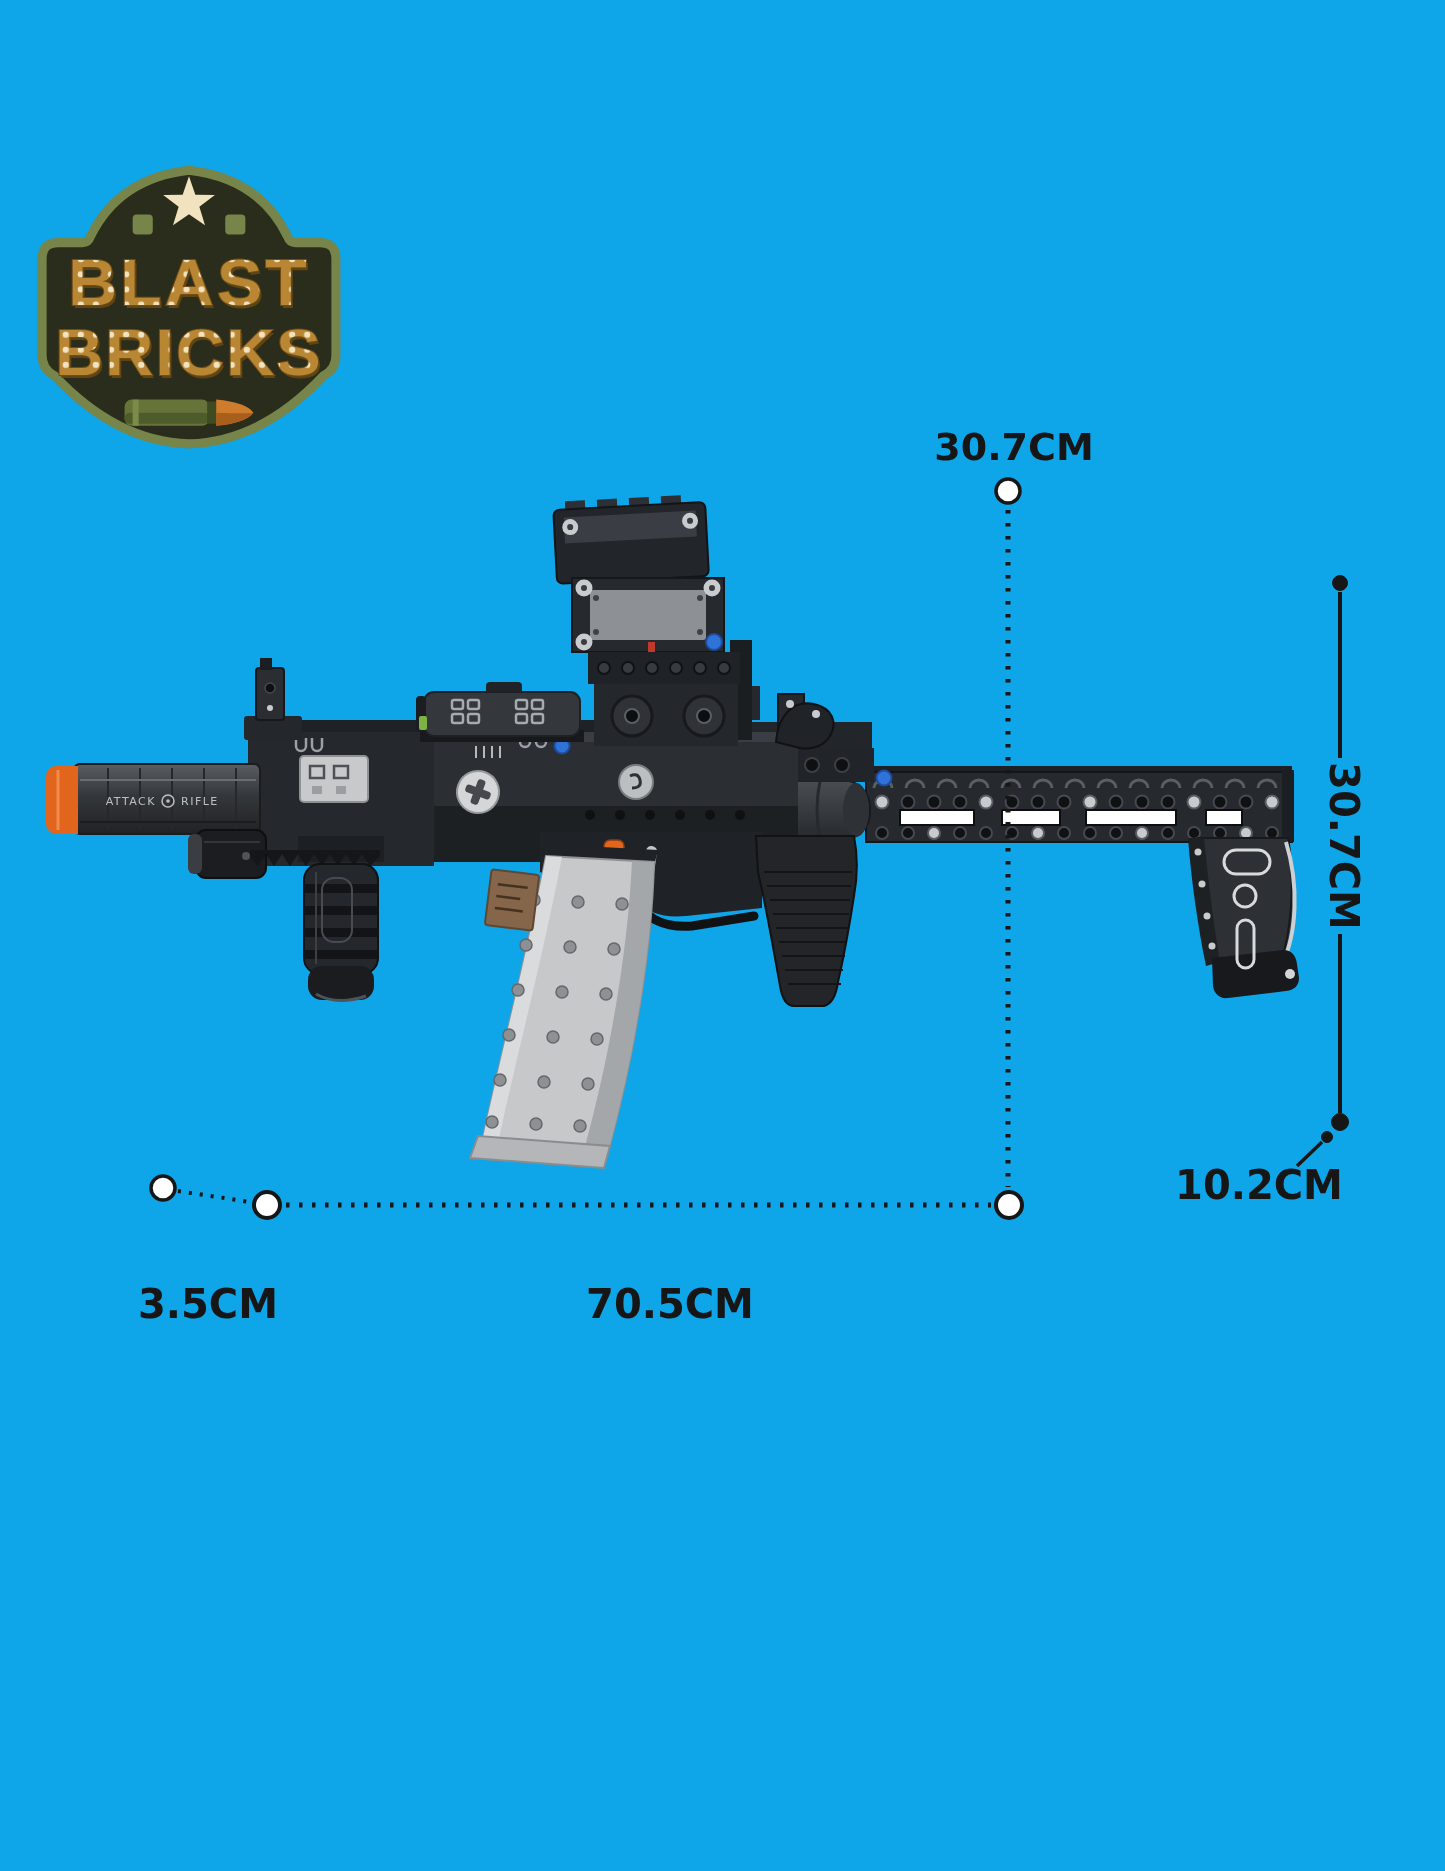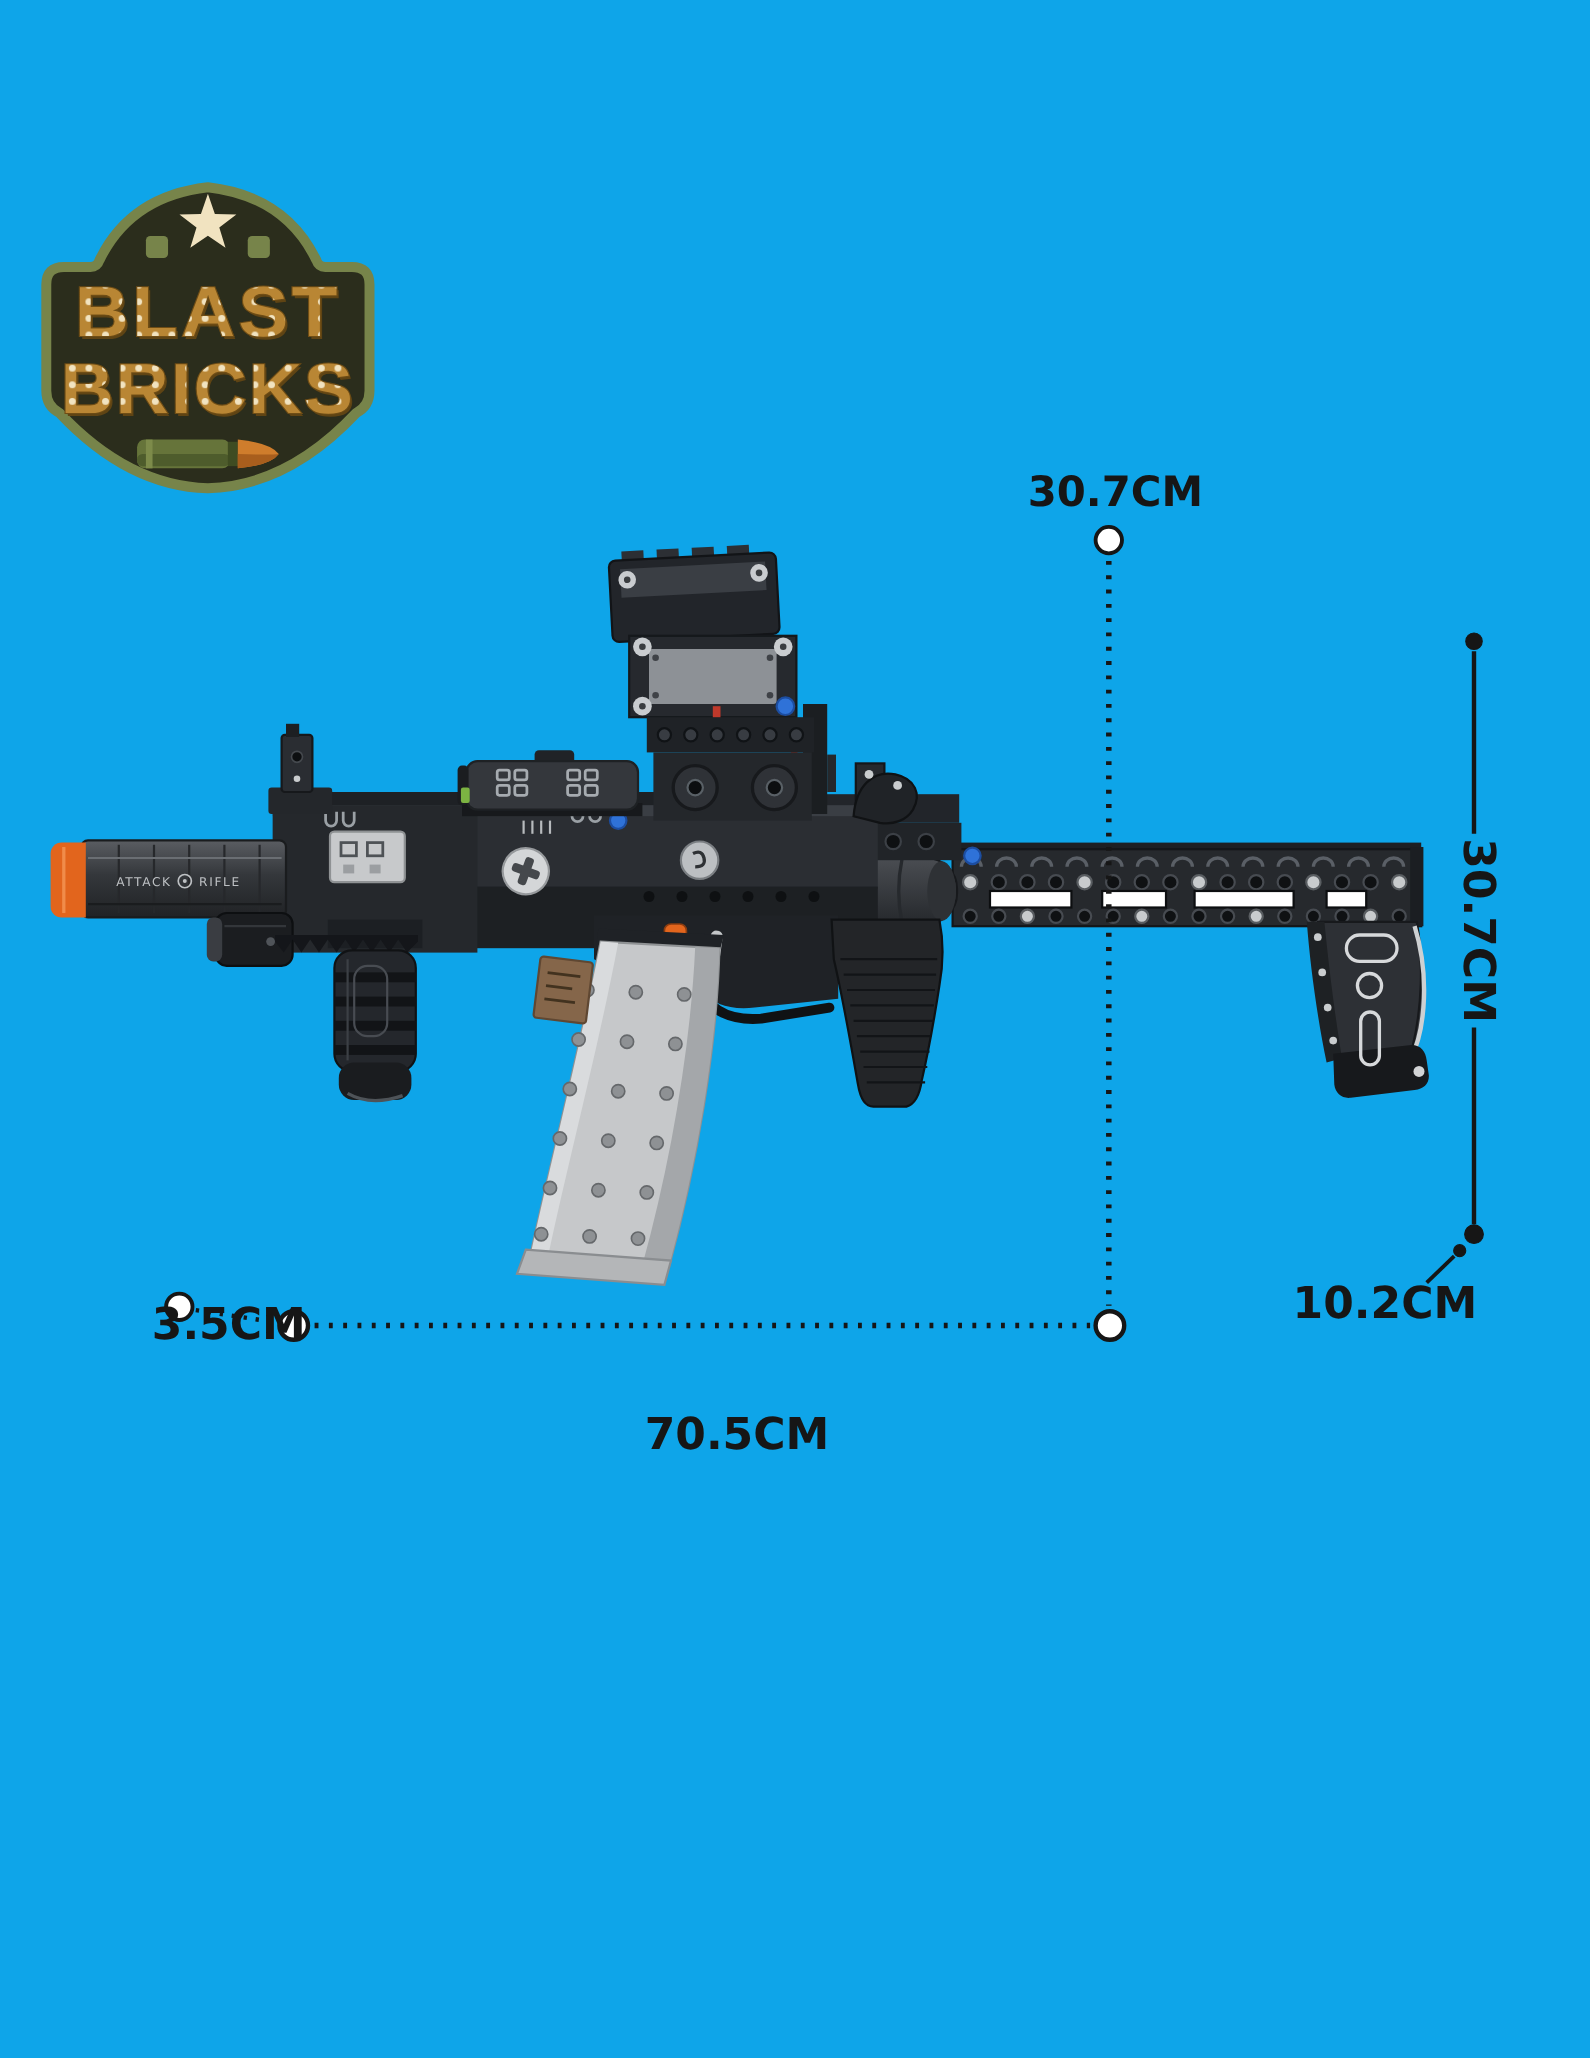--- a/index.html
+++ b/index.html
@@ -402,16 +402,16 @@
     </g>
     <g stroke="#161616">
       <circle cx="1327" cy="1137" r="5.5" fill="#161616"></circle>
       <line x1="1322" y1="1142" x2="1297" y2="1166" stroke-width="3.5"></line>
     </g>
   </svg>
 
   <div class="dim-label small-top" style="left:1014px;top:447px">30.7CM</div>
   <div class="dim-label rot" style="left:1344px;top:846px">30.7CM</div>
   <div class="dim-label" style="left:1259px;top:1185px">10.2CM</div>
-  <div class="dim-label" style="left:208px;top:1204px">3.5CM</div>
+  <div class="dim-label" style="left:208px;top:1304px">3.5CM</div>
   <div class="dim-label" style="left:670px;top:1304px">70.5CM</div>
 
 </div>
 
 </body></html>

